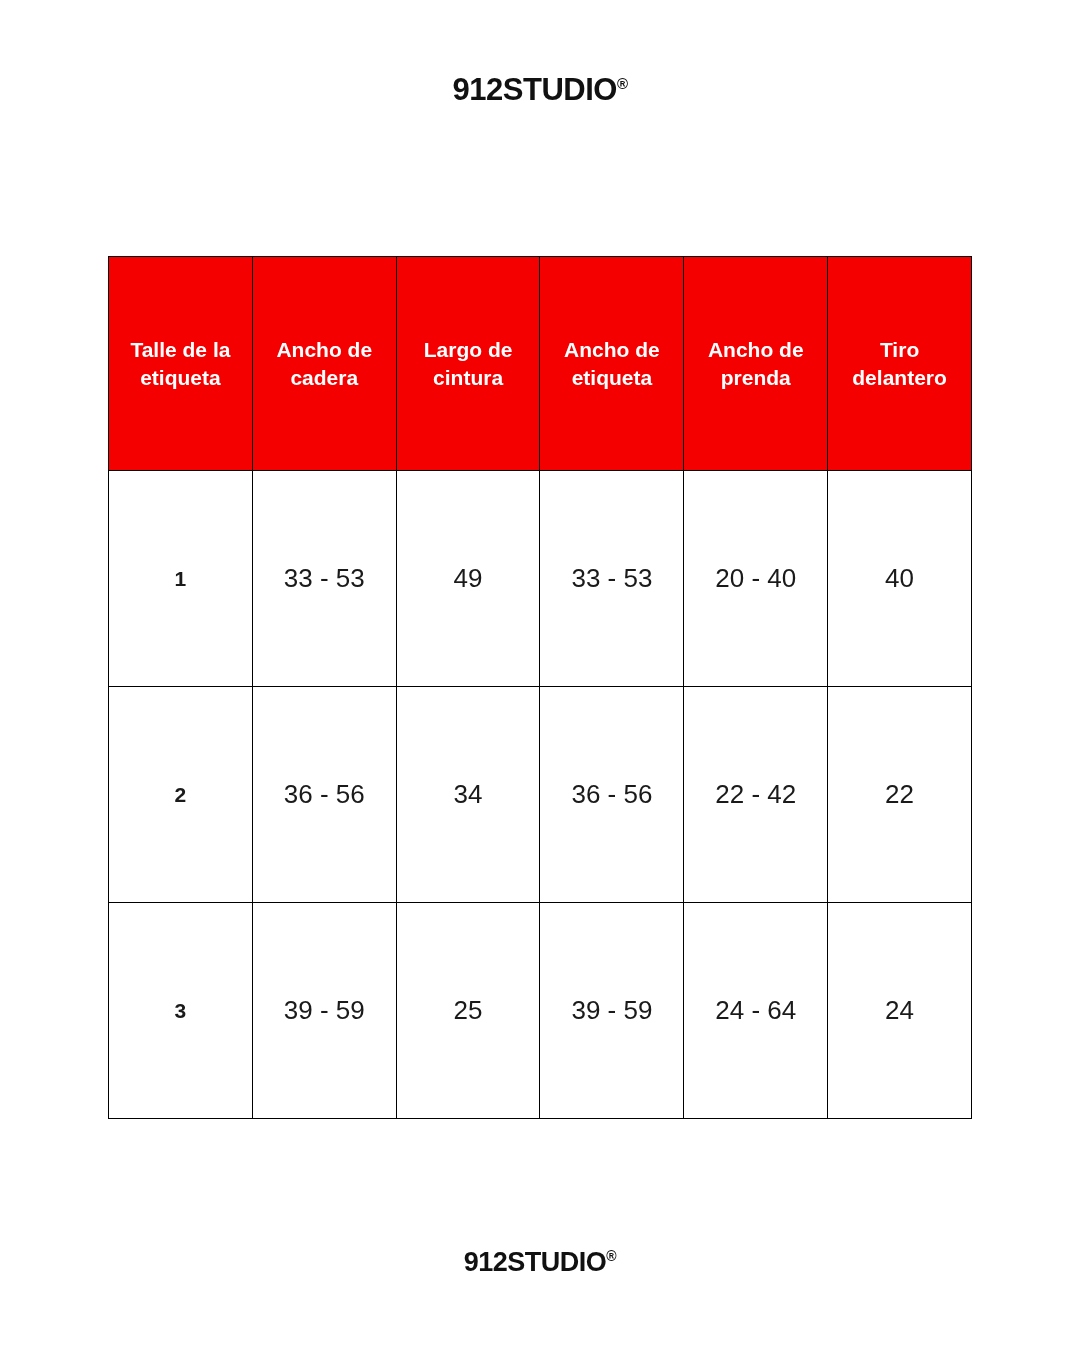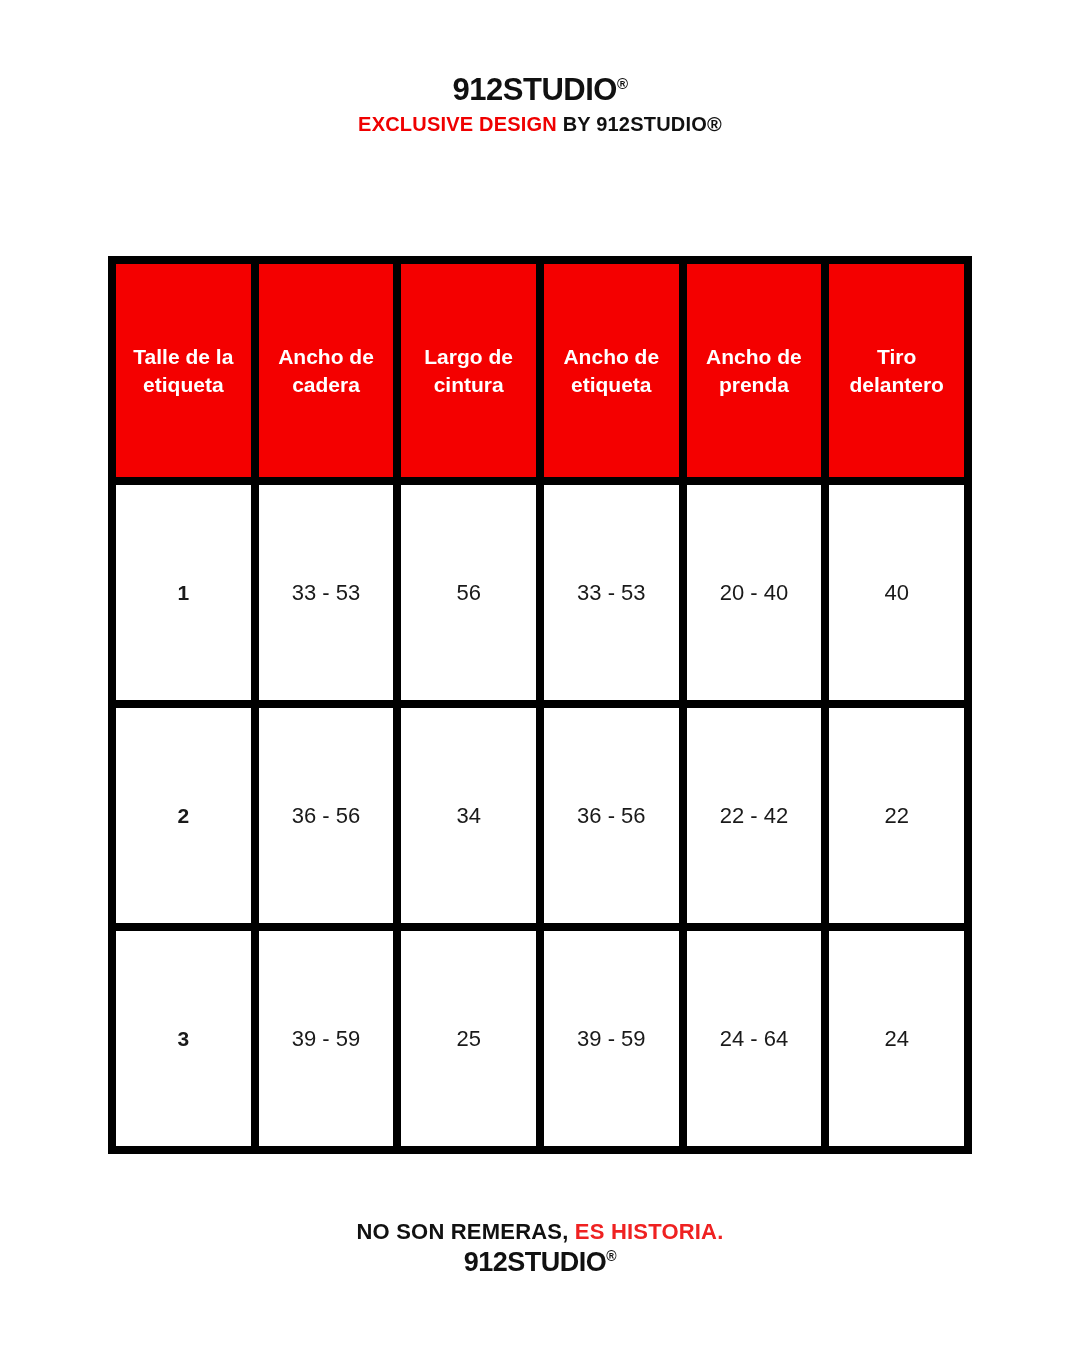--- a/index.html
+++ b/index.html
@@ -76,37 +76,37 @@
     z-index: 10;
   }
   table.size-table {
     border-collapse: collapse;
     width: 100%;
     table-layout: fixed;
     background: transparent;
   }
   table.size-table th,
   table.size-table td {
-    border: 8px solid #000000;
+    border: 1px solid #000000;
     text-align: center;
     vertical-align: middle;
   }
   table.size-table th {
     background: #f40000;
     color: #ffffff;
     font-size: 21px;
     font-weight: bold;
     line-height: 1.3;
     height: 205px;
     padding: 4px 6px;
   }
   table.size-table td {
     background: #ffffff;
     color: #1a1a1a;
-    font-size: 22px;
+    font-size: 26px;
     font-weight: normal;
     height: 207px;
     padding: 4px 6px;
   }
   table.size-table td.label-col {
     font-weight: bold;
     font-size: 21px;
   }
 
   
@@ -137,23 +137,20 @@
     font-size: 14px;
     vertical-align: super;
   }
 </style>
 </head>
 <body>
 
 <div class="header">
   <div class="brand-top">
     <span>912STUDIO</span><span class="reg">®</span>
-  </div>
-  <div class="subtitle">
-    <span class="red">EXCLUSIVE DESIGN</span><span class="dark"> BY 912STUDIO®</span>
   </div>
 </div>
 
 <div class="watermark">
   <span>912STUDIO</span><span class="wreg">®</span>
 </div>
 
 <div class="table-wrap">
   <table class="size-table">
     <thead>
@@ -163,21 +160,21 @@
         <th>Largo de cintura</th>
         <th>Ancho de etiqueta</th>
         <th>Ancho de prenda</th>
         <th>Tiro delantero</th>
       </tr>
     </thead>
     <tbody>
       <tr>
         <td class="label-col">1</td>
         <td>33 - 53</td>
-        <td>56</td>
+        <td>49</td>
         <td>33 - 53</td>
         <td>20 - 40</td>
         <td>40</td>
       </tr>
       <tr>
         <td class="label-col">2</td>
         <td>36 - 56</td>
         <td>34</td>
         <td>36 - 56</td>
         <td>22 - 42</td>
@@ -189,19 +186,16 @@
         <td>25</td>
         <td>39 - 59</td>
         <td>24 - 64</td>
         <td>24</td>
       </tr>
     </tbody>
   </table>
 </div>
 
 <div class="footer">
-  <div class="footer-line1">
-    <span class="dark">NO SON REMERAS, </span><span class="red">ES HISTORIA.</span>
-  </div>
   <div class="footer-line2">
     <span>912STUDIO</span><span class="reg">®</span>
   </div>
 </div>
 
 </body></html>

